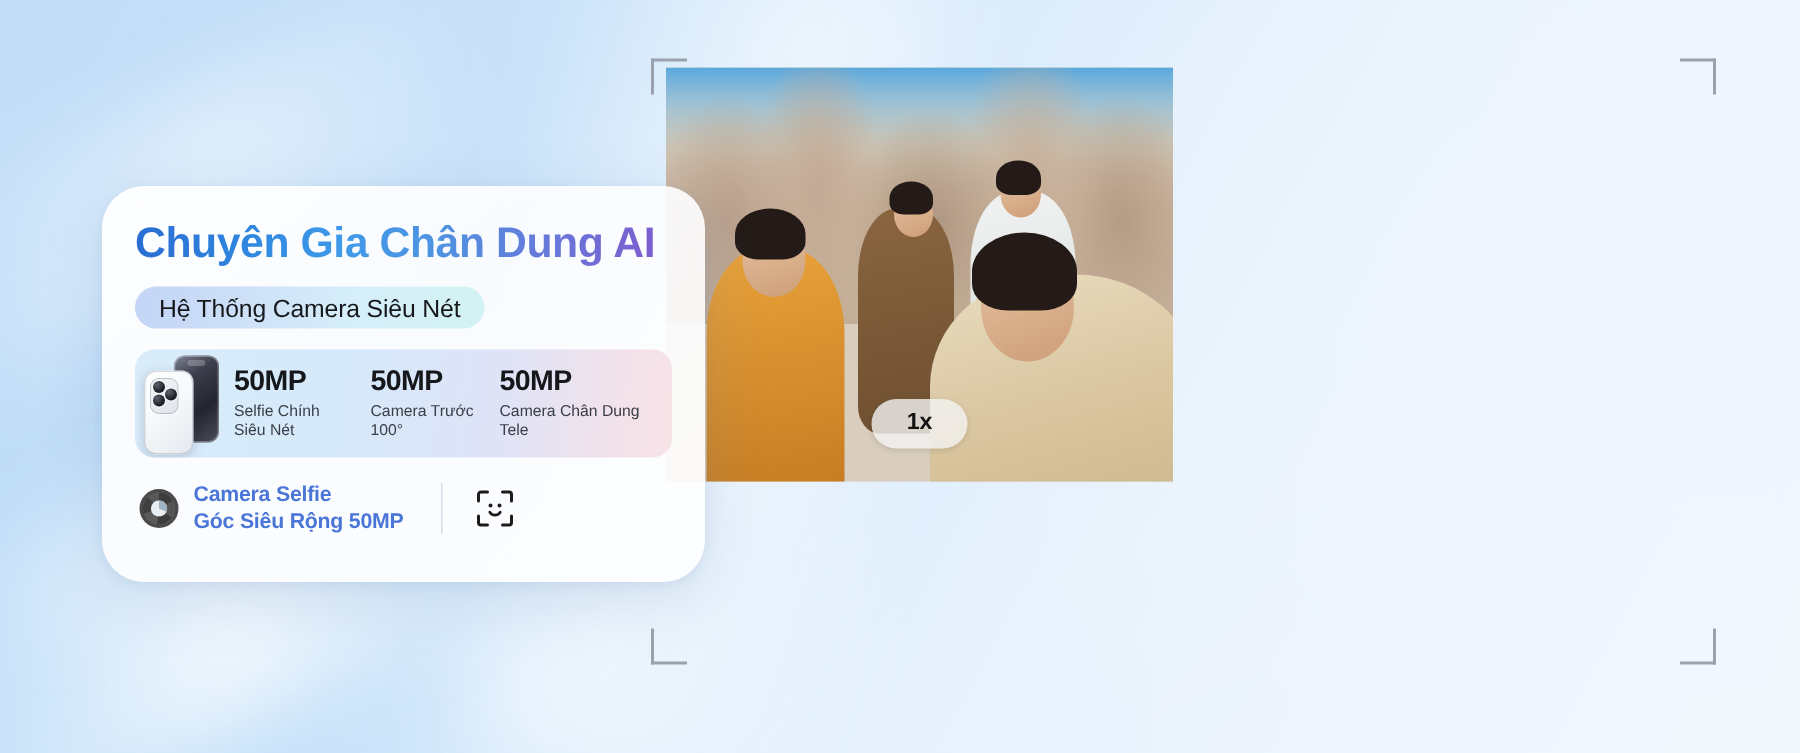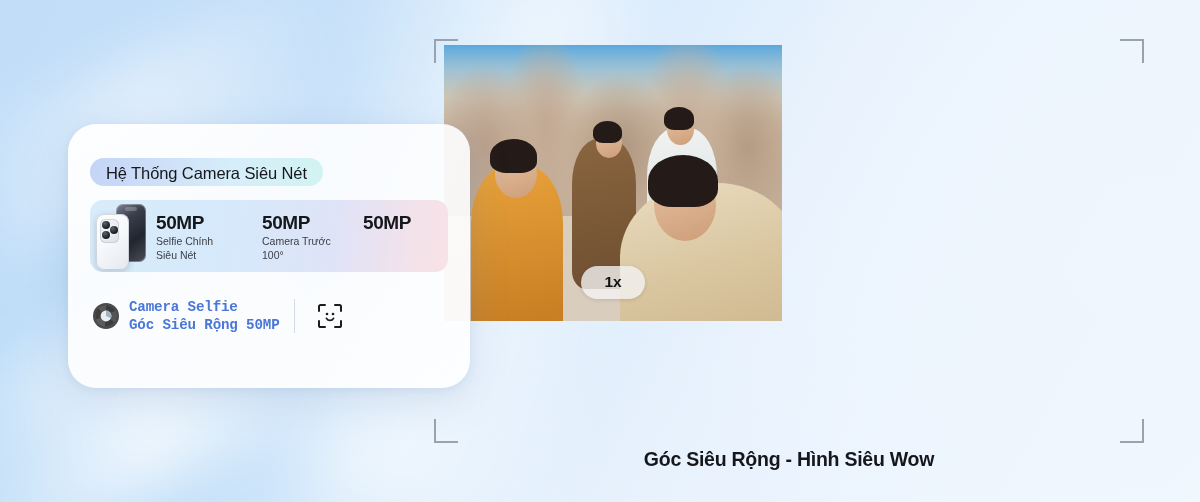--- a/index.html
+++ b/index.html
@@ -138,21 +138,21 @@
     position: absolute;
     width: 8px; height: 8px;
     border-radius: 50%;
     background: radial-gradient(circle at 35% 30%, #5d626d 0%, #20232b 60%, #0d0f14 100%);
     box-shadow: 0 0 0 .8px rgba(255,255,255,.5);
   }
   .lens.l1 { left: 2px;   top: 2px; }
   .lens.l2 { left: 9.5px; top: 7px; }
   .lens.l3 { left: 2px;   top: 11.5px; }
 
-  .stats-list { display: flex; align-items: flex-start; gap: 16px; padding-top: 2px; justify-content: space-between; }
+  .stats-list { display: flex; align-items: flex-start; gap: 1px; padding-top: 2px; justify-content: space-between; }
   .stat { padding-right: 10px; }
   .stat:nth-child(1) { width: 90px; }
   .stat:nth-child(2) { width: 85px; }
   .stat:nth-child(3) { width: 110px; }
   .stat-value {
     font-size: 19px;
     font-weight: bold;
     color: #15171b;
     letter-spacing: -.4px;
     line-height: 1.12;
@@ -162,23 +162,22 @@
     font-size: 10.5px;
     color: #3a3e46;
     line-height: 1.32;
     white-space: pre-line;
   }
 
   
   .features {
     display: flex;
     align-items: center;
-    margin-top: 26px;
+    margin-top: 16px;
     padding-left: 2px;
-    font-family: Liberation Mono, monospace;
   }
   .feature {
     display: flex;
     align-items: center;
     gap: 9px;
   }
   .feature-1 { width: 200px; }
   .feature-2 { padding-left: 22px; }
   .feature-text {
     font-size: 14.2px;
@@ -309,20 +308,21 @@
 <body>
 
 <div class="banner">
 
   <div class="streak streak-a"></div>
   <div class="streak streak-b"></div>
   <div class="streak streak-c"></div>
 
   <div class="info-card">
 
+    <div class="card-title">Chuyên Gia Chân Dung AI</div>
 
     <div class="subtitle-pill">Hệ Thống Camera Siêu Nét</div>
 
     <div class="stats-band">
 
       <div class="phone-thumb">
         <div class="phone-back"></div>
         <div class="phone-front">
           <div class="cam-module">
             <div class="lens l1"></div>
@@ -338,20 +338,22 @@
           <div class="stat-label">Selfie Chính
 Siêu Nét</div>
         </div>
         <div class="stat">
           <div class="stat-value">50MP</div>
           <div class="stat-label">Camera Trước
 100°</div>
         </div>
         <div class="stat">
           <div class="stat-value">50MP</div>
+          <div class="stat-label">Camera Chân Dung
+Tele</div>
         </div>
       </div>
     </div>
 
     <div class="features">
 
       <div class="feature feature-1">
         <svg class="icon-aperture" width="28" height="28" viewBox="0 0 28 28">
           <circle cx="14" cy="14" r="13" fill="#4a4a4a"></circle>
           <circle cx="14" cy="14" r="10.5" fill="#6d6d6d"></circle>
@@ -412,15 +414,14 @@
 
 
     </div>
   </div>
 
   <div class="bracket bk-tl"></div>
   <div class="bracket bk-tr"></div>
   <div class="bracket bk-bl"></div>
   <div class="bracket bk-br"></div>
 
-  <div class="caption">Góc Siêu Rộng - Hình Siêu Wow</div>
 
 </div>
 
 </body></html>

